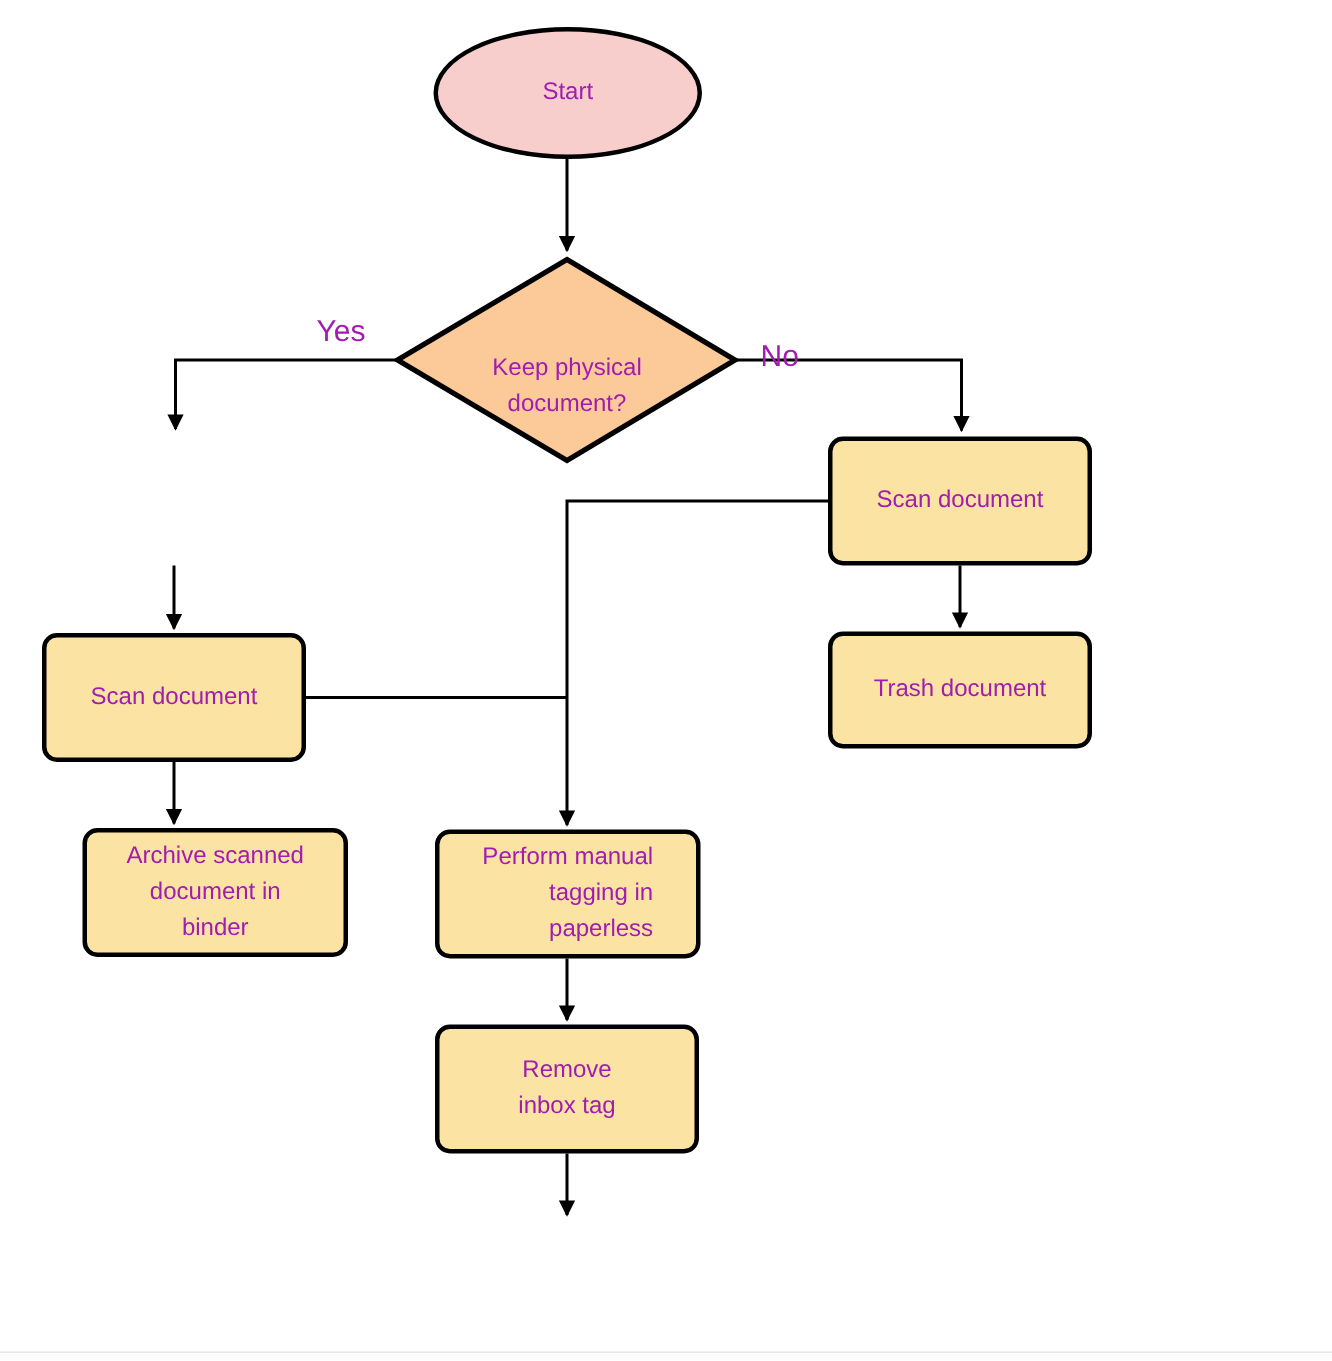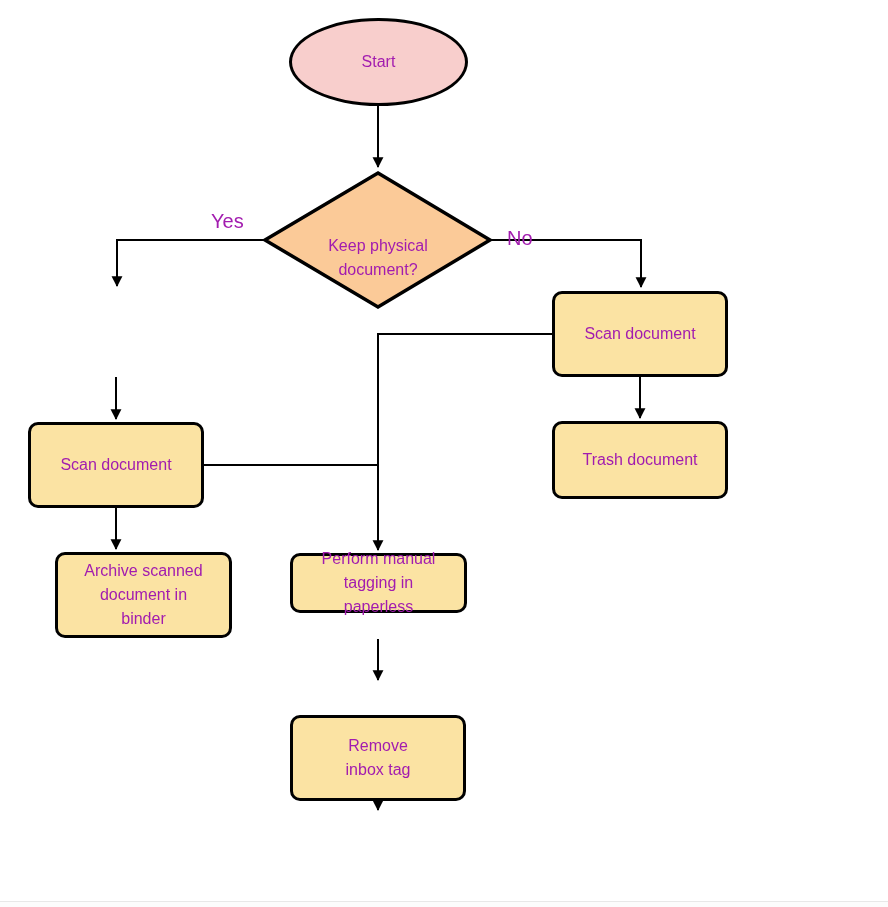--- a/index.html
+++ b/index.html
@@ -104,23 +104,23 @@
   <div class="node process" style="left:28px; top:422px; width:176px; height:86px;">Scan document</div>
 
   <div class="node process" style="left:27px; top:552px; width:177px; height:86px;margin-left:28px;">Archive scanned
 document in
 binder</div>
 
   <div class="node process" style="left:552px; top:291px; width:176px; height:86px;">Scan document</div>
 
   <div class="node process" style="left:552px; top:421px; width:176px; height:78px;">Trash document</div>
 
-  <div class="node process" style="left:290px; top:553px; width:177px; height:60px;">Perform manual
+  <div class="node process" style="left:290px; top:553px; width:177px; height:86px;text-align:right;">Perform manual
 tagging in
 paperless</div>
 
-  <div class="node process" style="left:290px; top:683px; width:176px; height:86px;margin-top:32px;">Remove
+  <div class="node process" style="left:290px; top:683px; width:176px; height:86px;">Remove
 inbox tag</div>
 
 
   <div class="page-edge"></div>
 
 </div>
 
 </body></html>

